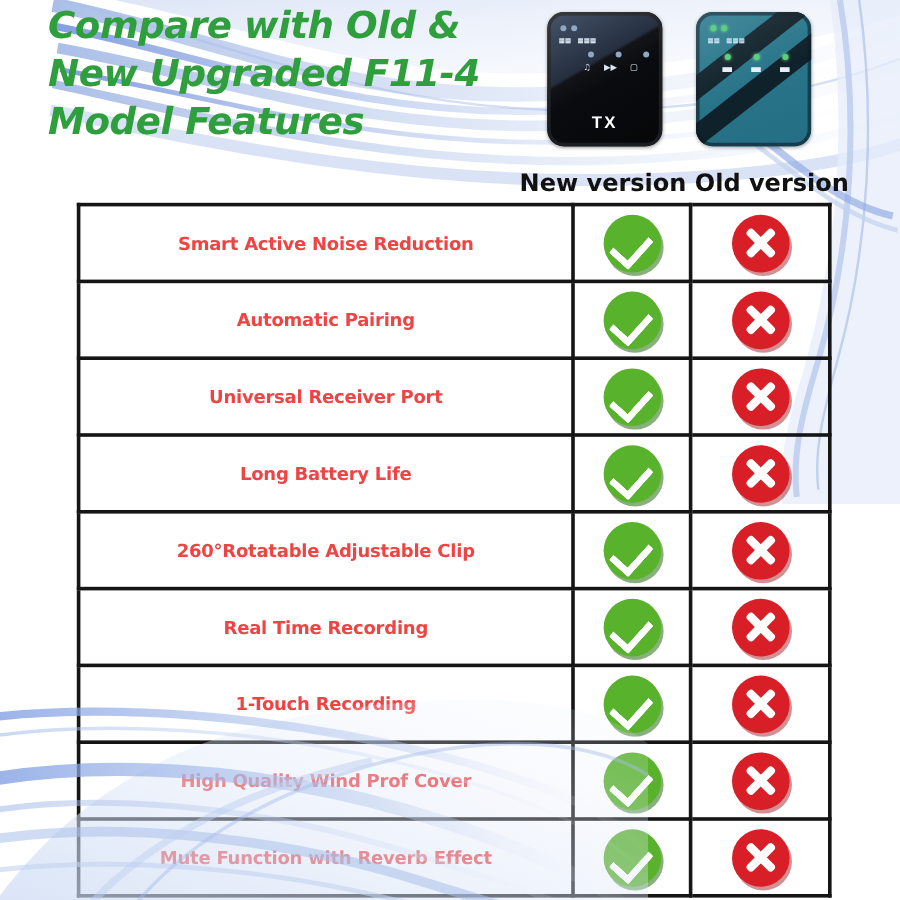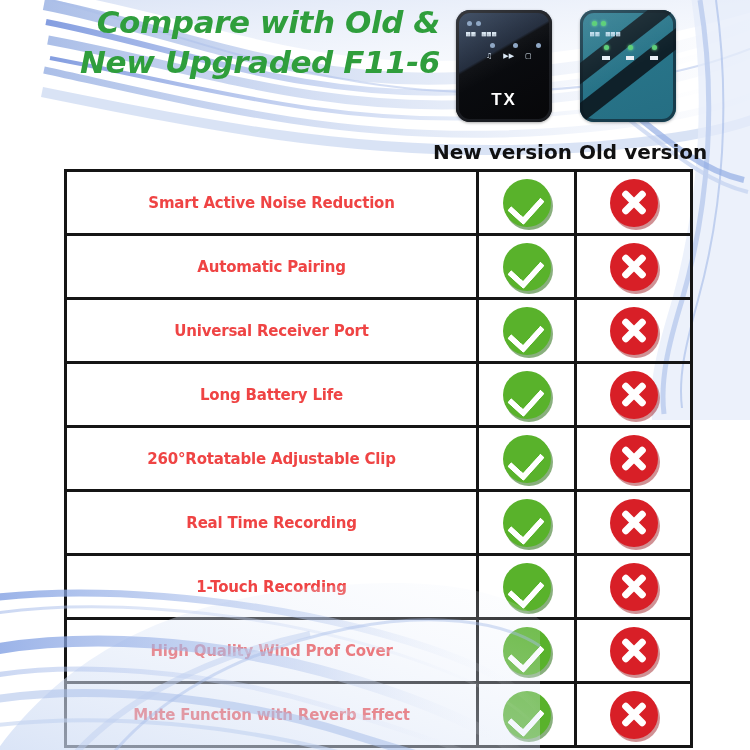--- a/index.html
+++ b/index.html
@@ -26,21 +26,21 @@
   .wave-right  { z-index: 1; }
   .wave-bottom { z-index: 6; }
 
   
   .title-block {
     position: absolute;
     left: 40px;
     top: 2px;
     width: 400px;
     z-index: 3;
-    text-align: right;
+    text-align: left;
   }
   .title-line {
     font-family: "DejaVu Sans", sans-serif;
     font-style: italic;
     font-weight: bold;
     font-size: 31px;
     line-height: 40px;
     color: #2f9e3c;
     letter-spacing: -0.4px;
     white-space: nowrap;
@@ -114,21 +114,21 @@
   }
   .chip.tiny-dark { color: #eaf6ff; }
   .tx-label {
     position: absolute;
     bottom: 12px;
     left: 0; right: 0;
     text-align: center;
     color: #ffffff;
     font-family: "Liberation Sans", sans-serif;
     font-weight: bold;
-    font-size: 17px;
+    font-size: 14px;
     letter-spacing: 2px;
   }
   .mini-icons {
     position: absolute;
     display: flex;
     gap: 11px;
     align-items: center;
   }
   .mini-icons span {
     font-size: 7px;
@@ -267,21 +267,22 @@
   <svg class="wave-layer wave-right" width="750" height="750" viewBox="0 0 750 750">
     <path d="M690,-10 C706,90 700,200 672,300 C658,348 648,380 652,420 L760,420 L760,-10 Z" fill="#e6ecf9" fill-opacity="0.75"></path>
     <path d="M700,0 C716,96 710,204 682,300 C668,346 660,380 664,414" fill="none" stroke="#b9cbee" stroke-opacity="0.8" stroke-width="5"></path>
     <path d="M716,0 C730,100 724,206 698,300 C686,344 678,376 682,408" fill="none" stroke="#9db5e6" stroke-opacity="0.55" stroke-width="2"></path>
     <path d="M612,96 C666,140 700,170 744,180" fill="none" stroke="#8ea9e2" stroke-opacity="0.65" stroke-width="6"></path>
     <path d="M616,110 C672,152 706,182 748,192" fill="none" stroke="#c3d2ef" stroke-opacity="0.7" stroke-width="4"></path>
   </svg>
 
   <div class="title-block">
     <div class="title-line">Compare with Old &amp;</div>
-    <div class="title-line">New Upgraded F11-6</div>
+    <div class="title-line">New Upgraded F11-4</div>
+    <div class="title-line">Model Features</div>
   </div>
 
   <div class="products">
 
     <div class="device device-new">
       <div class="gloss"></div>
       <div class="led-row" style="left:11px; top:11px;">
         <i class="led dim"></i>
           <i class="led dim"></i>
       </div>

